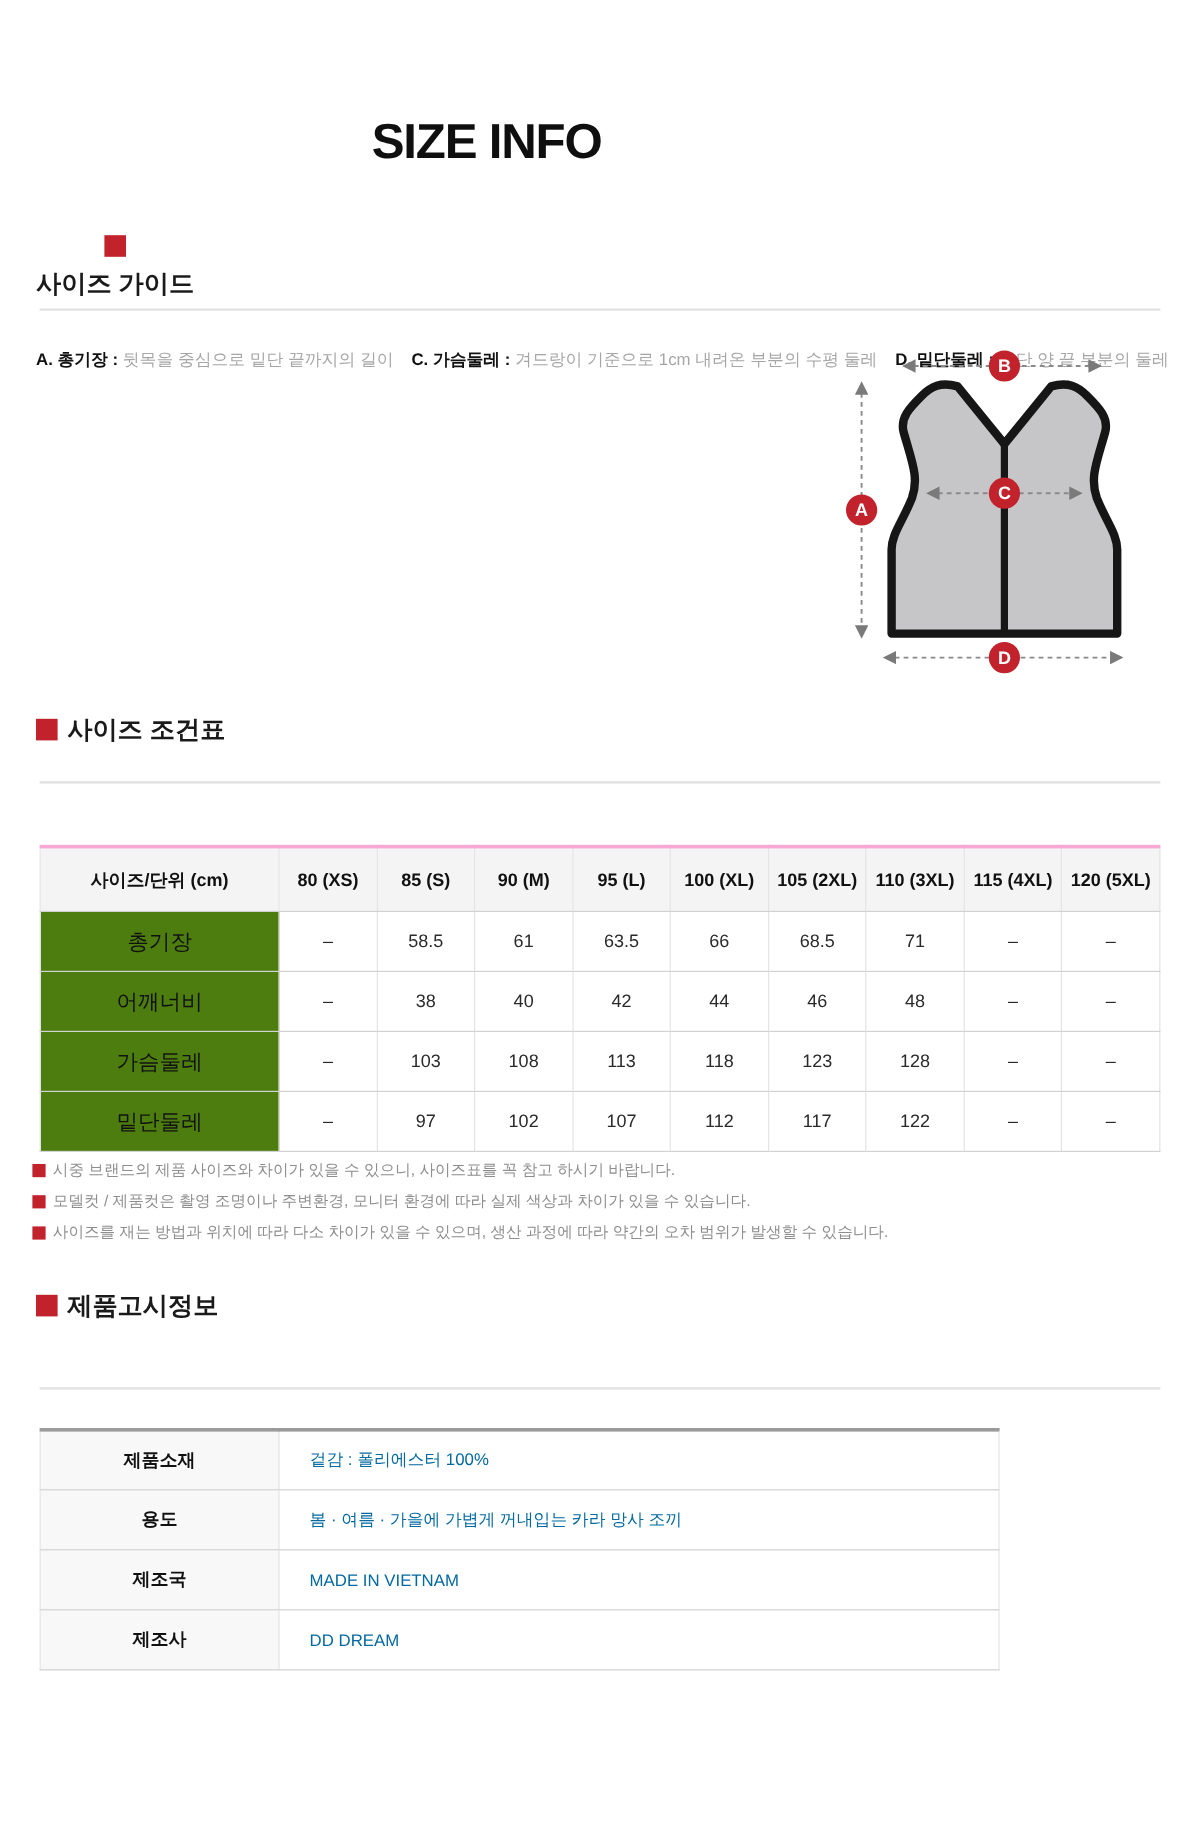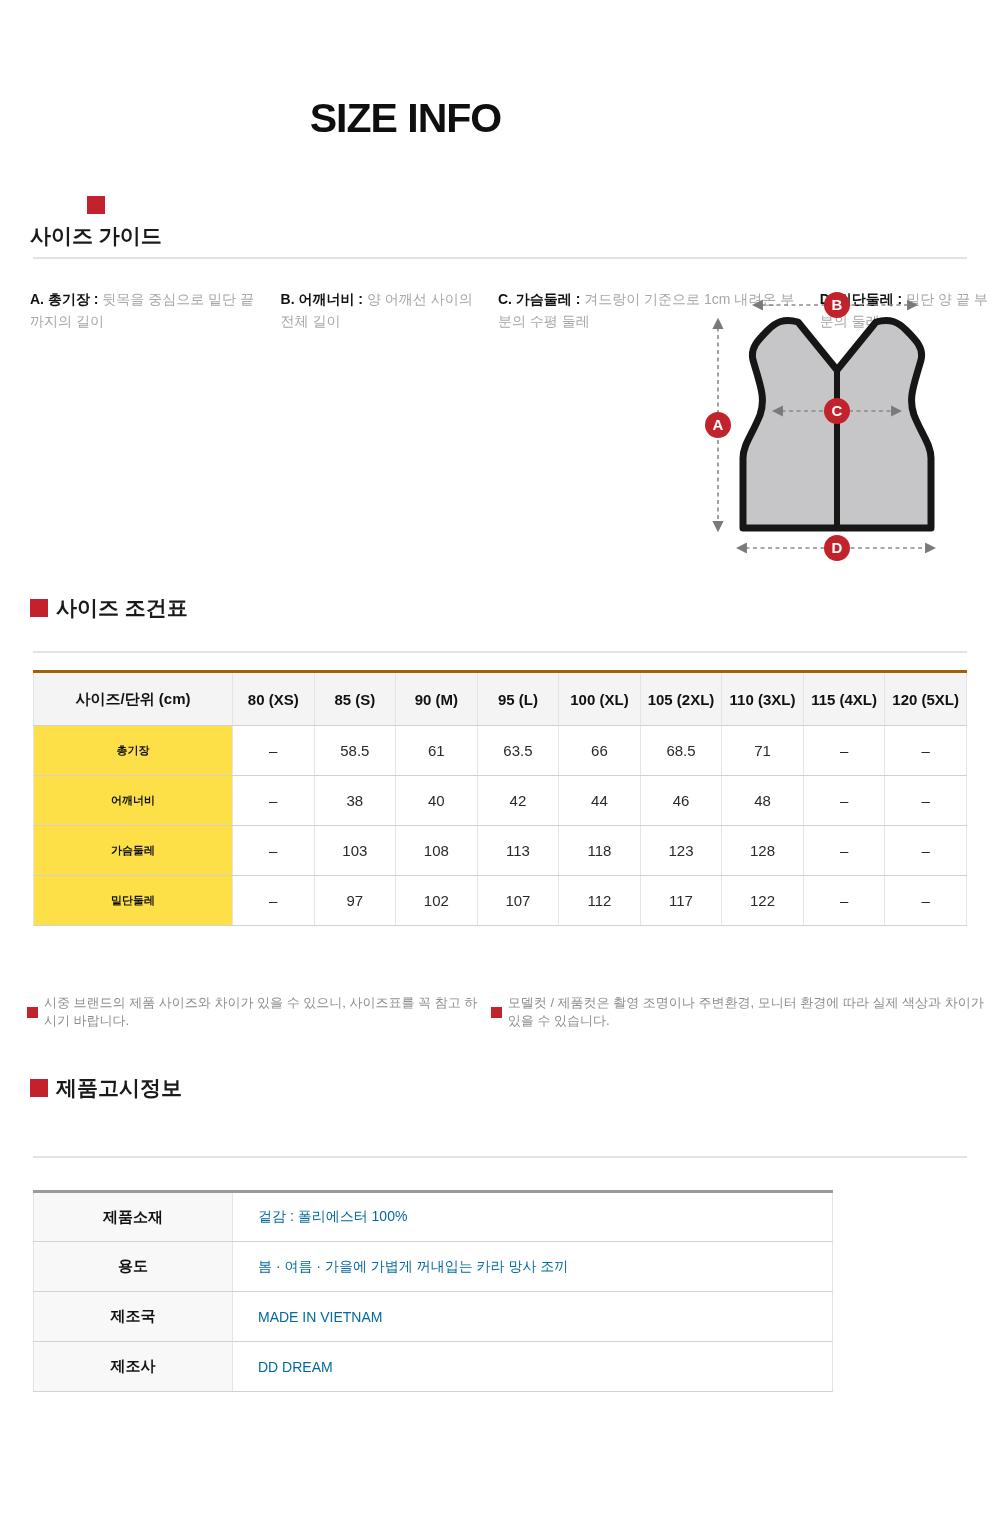--- a/index.html
+++ b/index.html
@@ -32,47 +32,47 @@
     position: absolute; top: 288px; left: 30px;
     display: flex; flex-direction: row; gap: 15px;
     font-size: 14px; line-height: 22px;
   }
   .guide-label { font-weight: 700; color: #111; }
   .guide-desc  { color: #a6a6a6; }
   .vest-diagram { position: absolute; left: 680px; top: 280px; }
 
   
   .size-table {
-    position: absolute; top: 670px; left: 33px; width: 934px;
+    position: absolute; top: 704px; left: 33px; width: 934px;
     border-collapse: collapse; table-layout: fixed;
-    border-top: 3px solid #a16207;
+    border-top: 3px solid #f9a8d4;
     border-bottom: 1px solid #cfcfcf;
   }
   .size-table col.label-col { width: 199px; }
   .size-table th, .size-table td {
     border-left: 1px solid #e4e4e4; border-right: 1px solid #e4e4e4;
     border-top: 1px solid #d2d2d2; border-bottom: 1px solid #d2d2d2;
     text-align: center; vertical-align: middle;
   }
   .size-table thead th {
     height: 54px; background: #f4f4f4;
     font-size: 15px; font-weight: 700; color: #111;
   }
   .size-table tbody th {
-    height: 50px; background: #fde047;
-    font-size: 11px; font-weight: 700; color: #111;
+    height: 50px; background: #4d7c0f;
+    font-size: 18px; font-weight: 400; color: #111;
   }
   .size-table tbody td {
     height: 50px; background: #ffffff;
     font-size: 15px; font-weight: 400; color: #2a2a2a;
   }
   .notes {
     position: absolute; top: 966px; left: 27px;
-    display: flex; gap: 8px;
-    font-size: 13px; color: #8e8e8e; line-height: 18px; margin-top: 28px;
+    display: flex; flex-direction: column; gap: 8px;
+    font-size: 13px; color: #8e8e8e; line-height: 18px;
   }
   .note-item { display: flex; align-items: center; gap: 6px; }
   .note-square {
     display: inline-block; width: 11px; height: 11px;
     background: #c2222b; flex: 0 0 auto;
   }
   
   .info-table {
     position: absolute; top: 1190px; left: 33px; width: 800px;
     border-collapse: collapse; table-layout: fixed;
@@ -101,24 +101,20 @@
 <div class="section-header" style="top:196px;flex-direction:column;">
   <span class="red-square"></span>
   <span>사이즈 가이드</span>
 </div>
 <div class="divider" style="top:257px;"></div>
 
 <div class="guide-list">
   <div class="guide-item">
     <span class="guide-label">A. 총기장 :</span>
     <span class="guide-desc">뒷목을 중심으로 밑단 끝까지의 길이</span>
-  </div>
-  <div class="guide-item">
-    <span class="guide-label">B. 어깨너비 :</span>
-    <span class="guide-desc">양 어깨선 사이의 전체 길이</span>
   </div>
   <div class="guide-item">
     <span class="guide-label">C. 가슴둘레 :</span>
     <span class="guide-desc">겨드랑이 기준으로 1cm 내려온 부분의 수평 둘레</span>
   </div>
   <div class="guide-item">
     <span class="guide-label">D. 밑단둘레 :</span>
     <span class="guide-desc">밑단 양 끝 부분의 둘레</span>
   </div>
 </div>
@@ -252,20 +248,24 @@
 
 <div class="notes">
   <div class="note-item">
     <span class="note-square"></span>
     <span>시중 브랜드의 제품 사이즈와 차이가 있을 수 있으니, 사이즈표를 꼭 참고 하시기 바랍니다.</span>
   </div>
   <div class="note-item">
     <span class="note-square"></span>
     <span>모델컷 / 제품컷은 촬영 조명이나 주변환경, 모니터 환경에 따라 실제 색상과 차이가 있을 수 있습니다.</span>
   </div>
+  <div class="note-item">
+    <span class="note-square"></span>
+    <span>사이즈를 재는 방법과 위치에 따라 다소 차이가 있을 수 있으며, 생산 과정에 따라 약간의 오차 범위가 발생할 수 있습니다.</span>
+  </div>
 </div>
 
 <div class="section-header" style="top:1074px;">
   <span class="red-square"></span>
   <span>제품고시정보</span>
 </div>
 <div class="divider" style="top:1156px;"></div>
 
 <table class="info-table">
   <colgroup>

